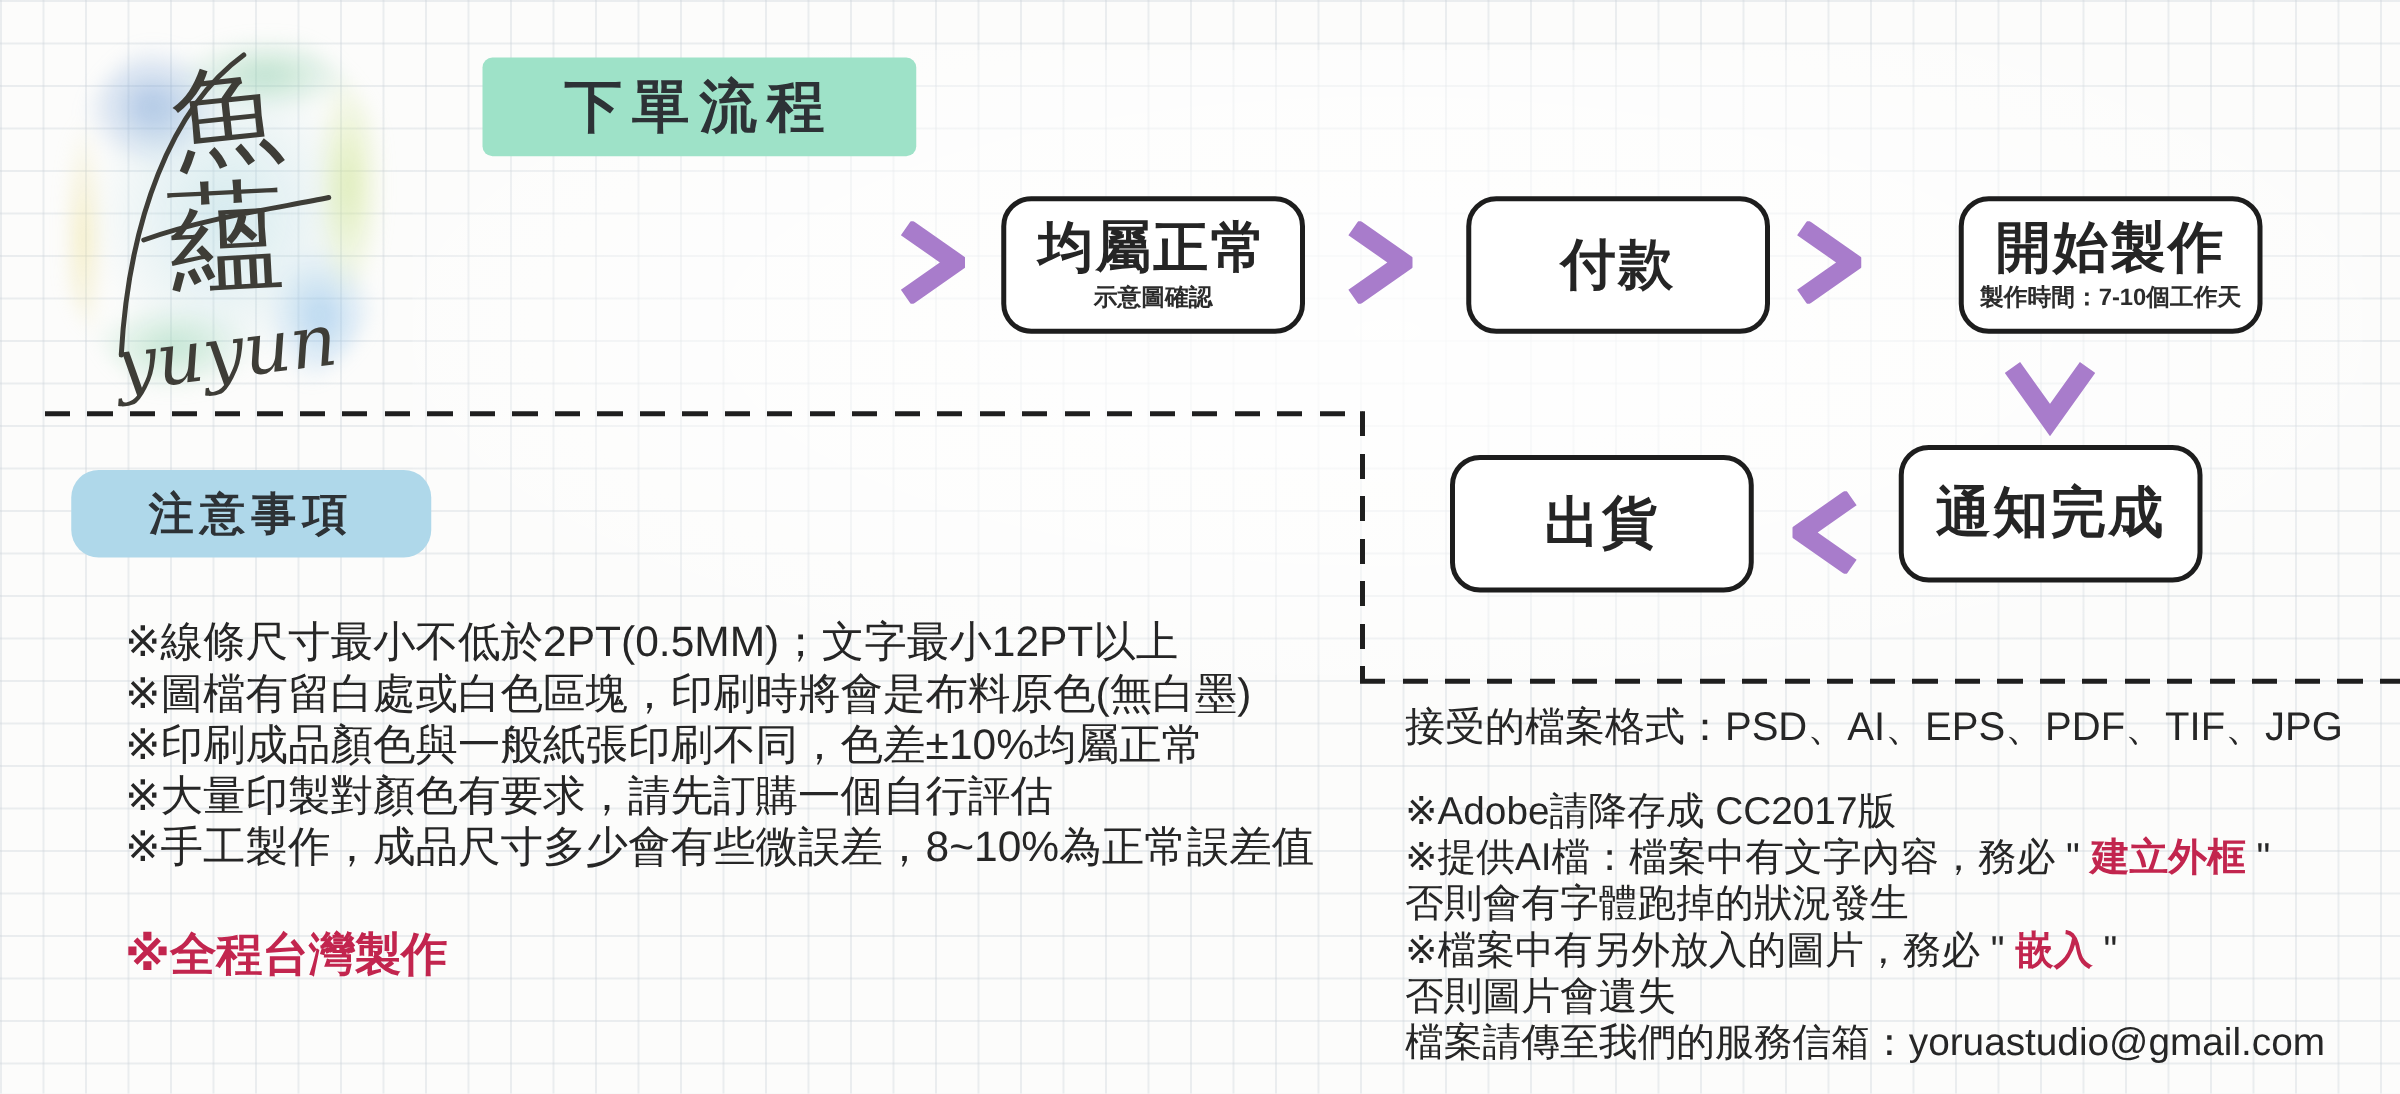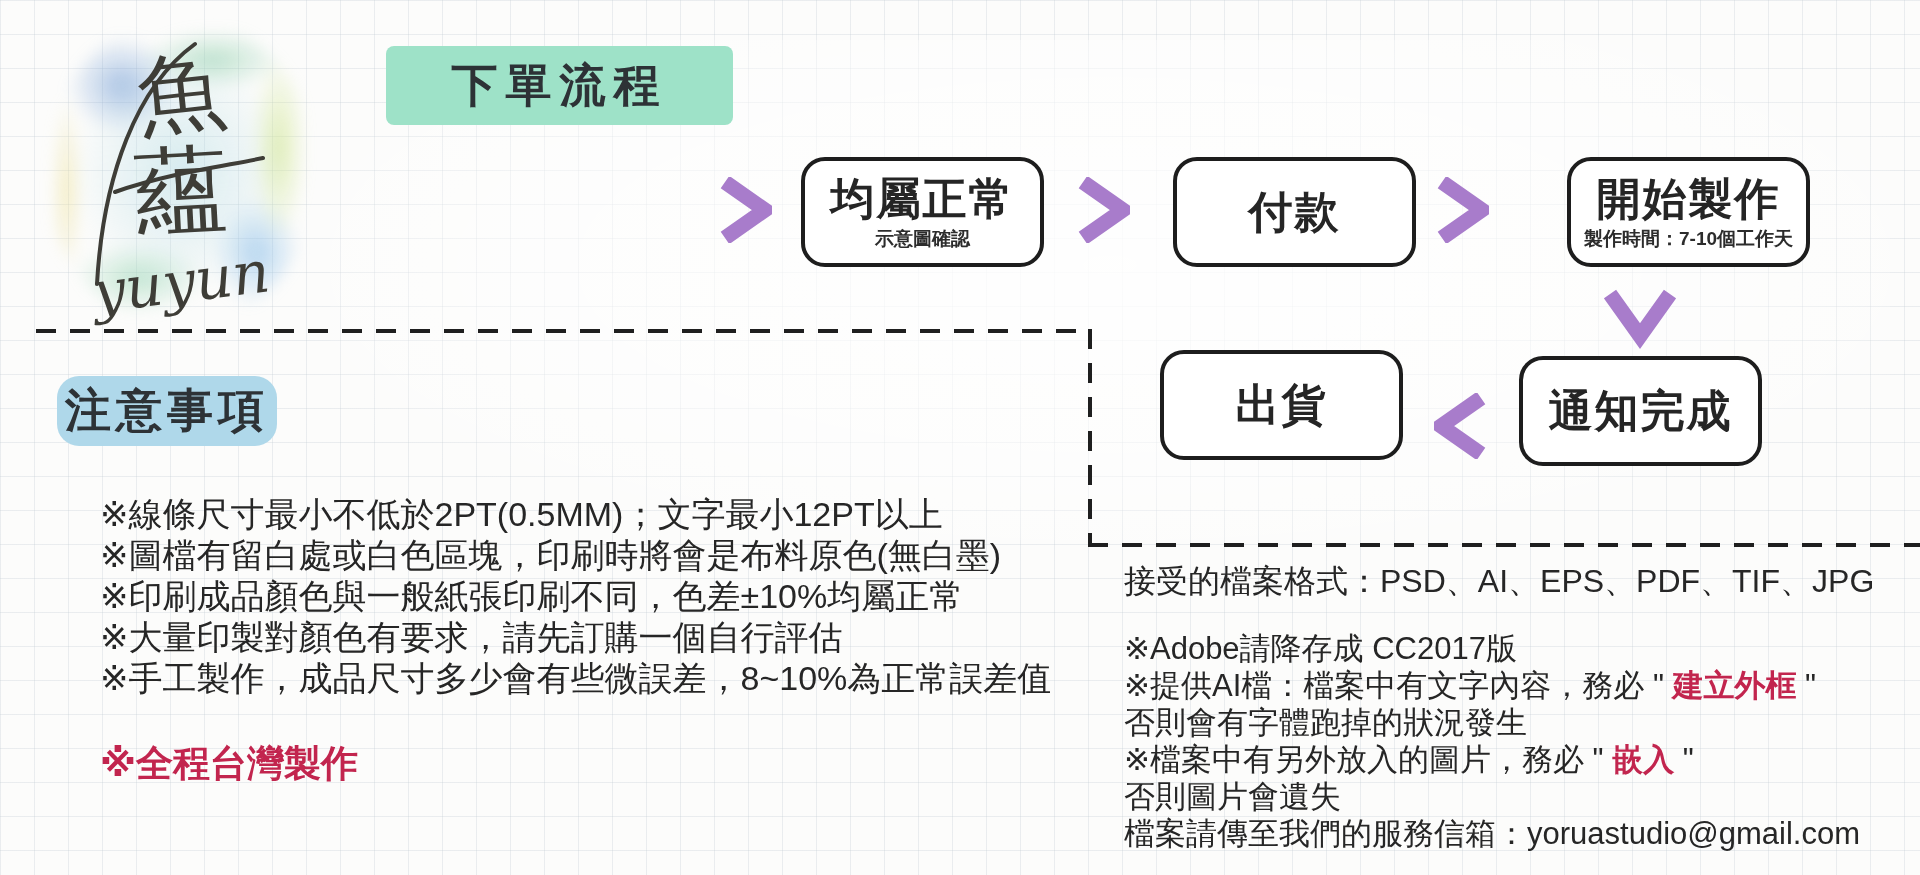--- a/index.html
+++ b/index.html
@@ -50,22 +50,22 @@
     font-family:"DejaVu Serif","Liberation Serif",serif;font-style:italic;
     font-size:58px;color:#3e3d37;transform:rotate(-7deg);
   }
   
   .pill{
     position:absolute;display:flex;align-items:center;justify-content:center;
     color:#2d3236;font-weight:bold;
   }
   .pill.green{left:386px;top:46px;width:347px;height:79px;border-radius:8px;
     background:var(--green);font-size:46px;letter-spacing:8px;}
-  .pill.blue{left:57px;top:376px;width:220px;height:70px;border-radius:22px;
-    background:var(--blue);font-size:46px;letter-spacing:5px;}
+  .pill.blue{left:57px;top:376px;width:288px;height:70px;border-radius:22px;
+    background:var(--blue);font-size:36px;letter-spacing:5px;}
   
   .fbox{
     position:absolute;width:243px;height:110px;background:#ffffff;
     border:4px solid #1d1d1d;border-radius:24px;box-sizing:border-box;
     display:flex;flex-direction:column;align-items:center;justify-content:center;
   }
   .fbox-label{font-size:44px;font-weight:bold;color:#252525;letter-spacing:2px;line-height:1;}
   .fbox-sub{font-size:19px;color:#2c2c2c;margin-top:8px;line-height:1;font-weight:bold;}
   
   .chev{position:absolute;}
@@ -131,21 +131,21 @@
 
   <div class="fbox" style="left:1519px;top:157px;margin-left:48px;">
     <div class="fbox-label">開始製作</div>
     <div class="fbox-sub">製作時間：7-10個工作天</div>
   </div>
 
   <svg class="chev" style="left:1604px;top:286px;" width="72" height="66" viewBox="0 0 72 66">
     <polyline points="6,8 36,50 66,8" fill="none" stroke="#A87CCB" stroke-width="15"></polyline>
   </svg>
 
-  <div class="fbox" style="left:1160px;top:350px;">
+  <div class="fbox" style="left:1160px;top:364px;">
     <div class="fbox-label">出貨</div>
   </div>
 
   <svg class="chev" style="left:1434px;top:393px;" width="55" height="66" viewBox="0 0 55 66">
     <polyline points="47,5 7,33 47,61" fill="none" stroke="#A87CCB" stroke-width="15"></polyline>
   </svg>
 
   <div class="fbox" style="left:1519px;top:356px;">
     <div class="fbox-label">通知完成</div>
   </div>

